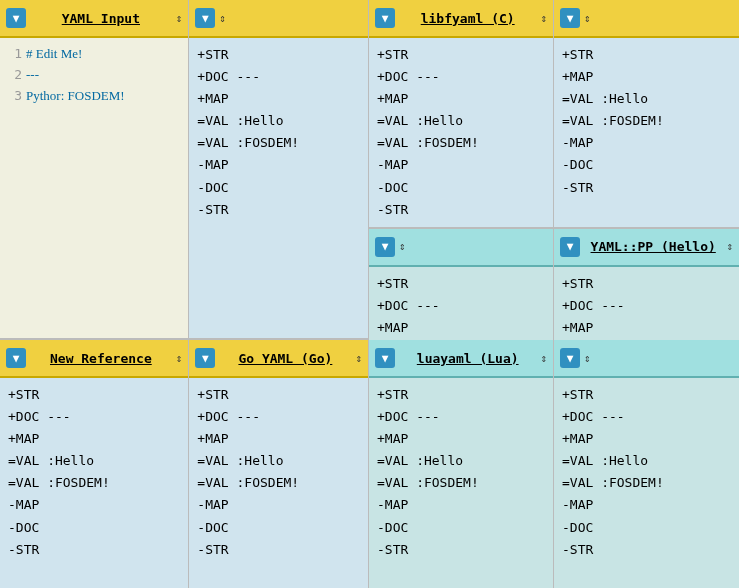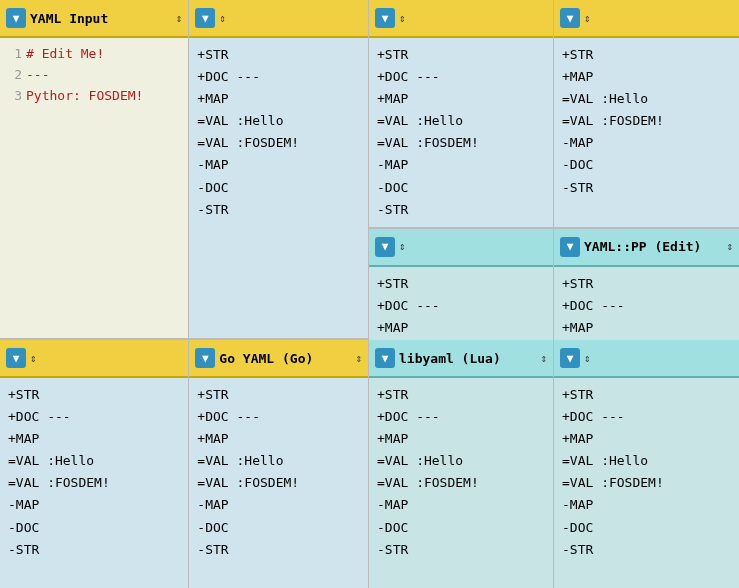--- a/index.html
+++ b/index.html
@@ -35,23 +35,25 @@
       font-size: 11px;
       flex-shrink: 0;
       cursor: pointer;
     }
 
     .header-title {
       flex: 1;
       font-weight: bold;
       font-size: 13px;
       color: #000;
+      text-align: center;
       white-space: nowrap;
       overflow: hidden;
       text-overflow: ellipsis;
+      text-decoration: underline;
     }
 
     .header-sort {
       font-size: 11px;
       color: #333;
       cursor: pointer;
     }
 
     .line {
       display: flex;
@@ -60,21 +62,22 @@
     }
 
     .line-num {
       color: #999;
       min-width: 14px;
       text-align: right;
       user-select: none;
     }
 
     .yaml-token {
-      color: #b91c1c;
+      color: #0369a1;
+      font-family: Liberation Serif, serif;
     }
 
     .event-line {
       line-height: 1.7;
       color: #000;
     }
 
     
     .main-layout {
       display: flex;
@@ -203,20 +206,21 @@
       </div>
     </div>
 
     <div class="right-split">
 
       <div class="right-top">
 
         <div class="sub-col">
           <div class="col-header" style="background:#f0d040; border-bottom:2px solid #c8a800;">
             <div class="header-arrow">▼</div>
+            <div class="header-title">libfyaml (C)</div>
             <div class="header-sort">⇕</div>
           </div>
           <div class="content-area light-blue" style="background:#d0e4ee;">
             <div class="event-line">+STR</div>
             <div class="event-line">+DOC ---</div>
             <div class="event-line">+MAP</div>
             <div class="event-line">=VAL :Hello</div>
             <div class="event-line">=VAL :FOSDEM!</div>
             <div class="event-line">-MAP</div>
             <div class="event-line">-DOC</div>
@@ -256,21 +260,21 @@
             <div class="event-line">=VAL :FOSDEM!</div>
             <div class="event-line">-MAP</div>
             <div class="event-line">-DOC</div>
             <div class="event-line">-STR</div>
           </div>
         </div>
 
         <div class="sub-col" style="border-right:none;">
           <div class="col-header" style="background:#a0e0e0; border-bottom:2px solid #60b0b0;">
             <div class="header-arrow">▼</div>
-            <div class="header-title">YAML::PP (Edit)</div>
+            <div class="header-title">YAML::PP (Hello)</div>
             <div class="header-sort">⇕</div>
           </div>
           <div class="content-area" style="background:#c8e4e4;">
             <div class="event-line">+STR</div>
             <div class="event-line">+DOC ---</div>
             <div class="event-line">+MAP</div>
             <div class="event-line">=VAL :Hello</div>
             <div class="event-line">=VAL :FOSDEM!</div>
             <div class="event-line">-MAP</div>
             <div class="event-line">-DOC</div>
@@ -280,20 +284,21 @@
       </div>
 
     </div>
   </div>
 
   <div class="bottom-section">
 
     <div class="top-col col-width-1">
       <div class="col-header" style="background:#f0d040; border-bottom:2px solid #c8a800;">
         <div class="header-arrow">▼</div>
+        <div class="header-title">New Reference</div>
         <div class="header-sort">⇕</div>
       </div>
       <div class="content-area light-blue" style="background:#d0e4ee;">
         <div class="event-line">+STR</div>
         <div class="event-line">+DOC ---</div>
         <div class="event-line">+MAP</div>
         <div class="event-line">=VAL :Hello</div>
         <div class="event-line">=VAL :FOSDEM!</div>
         <div class="event-line">-MAP</div>
         <div class="event-line">-DOC</div>
@@ -318,21 +323,21 @@
         <div class="event-line">-STR</div>
       </div>
     </div>
 
     <div class="right-split">
       <div class="right-top" style="border-bottom:none; flex:1;">
 
         <div class="sub-col">
           <div class="col-header" style="background:#a0e0e0; border-bottom:2px solid #60b0b0;">
             <div class="header-arrow">▼</div>
-            <div class="header-title">libyaml (Lua)</div>
+            <div class="header-title">luayaml (Lua)</div>
             <div class="header-sort">⇕</div>
           </div>
           <div class="content-area" style="background:#c8e4e4;">
             <div class="event-line">+STR</div>
             <div class="event-line">+DOC ---</div>
             <div class="event-line">+MAP</div>
             <div class="event-line">=VAL :Hello</div>
             <div class="event-line">=VAL :FOSDEM!</div>
             <div class="event-line">-MAP</div>
             <div class="event-line">-DOC</div>

